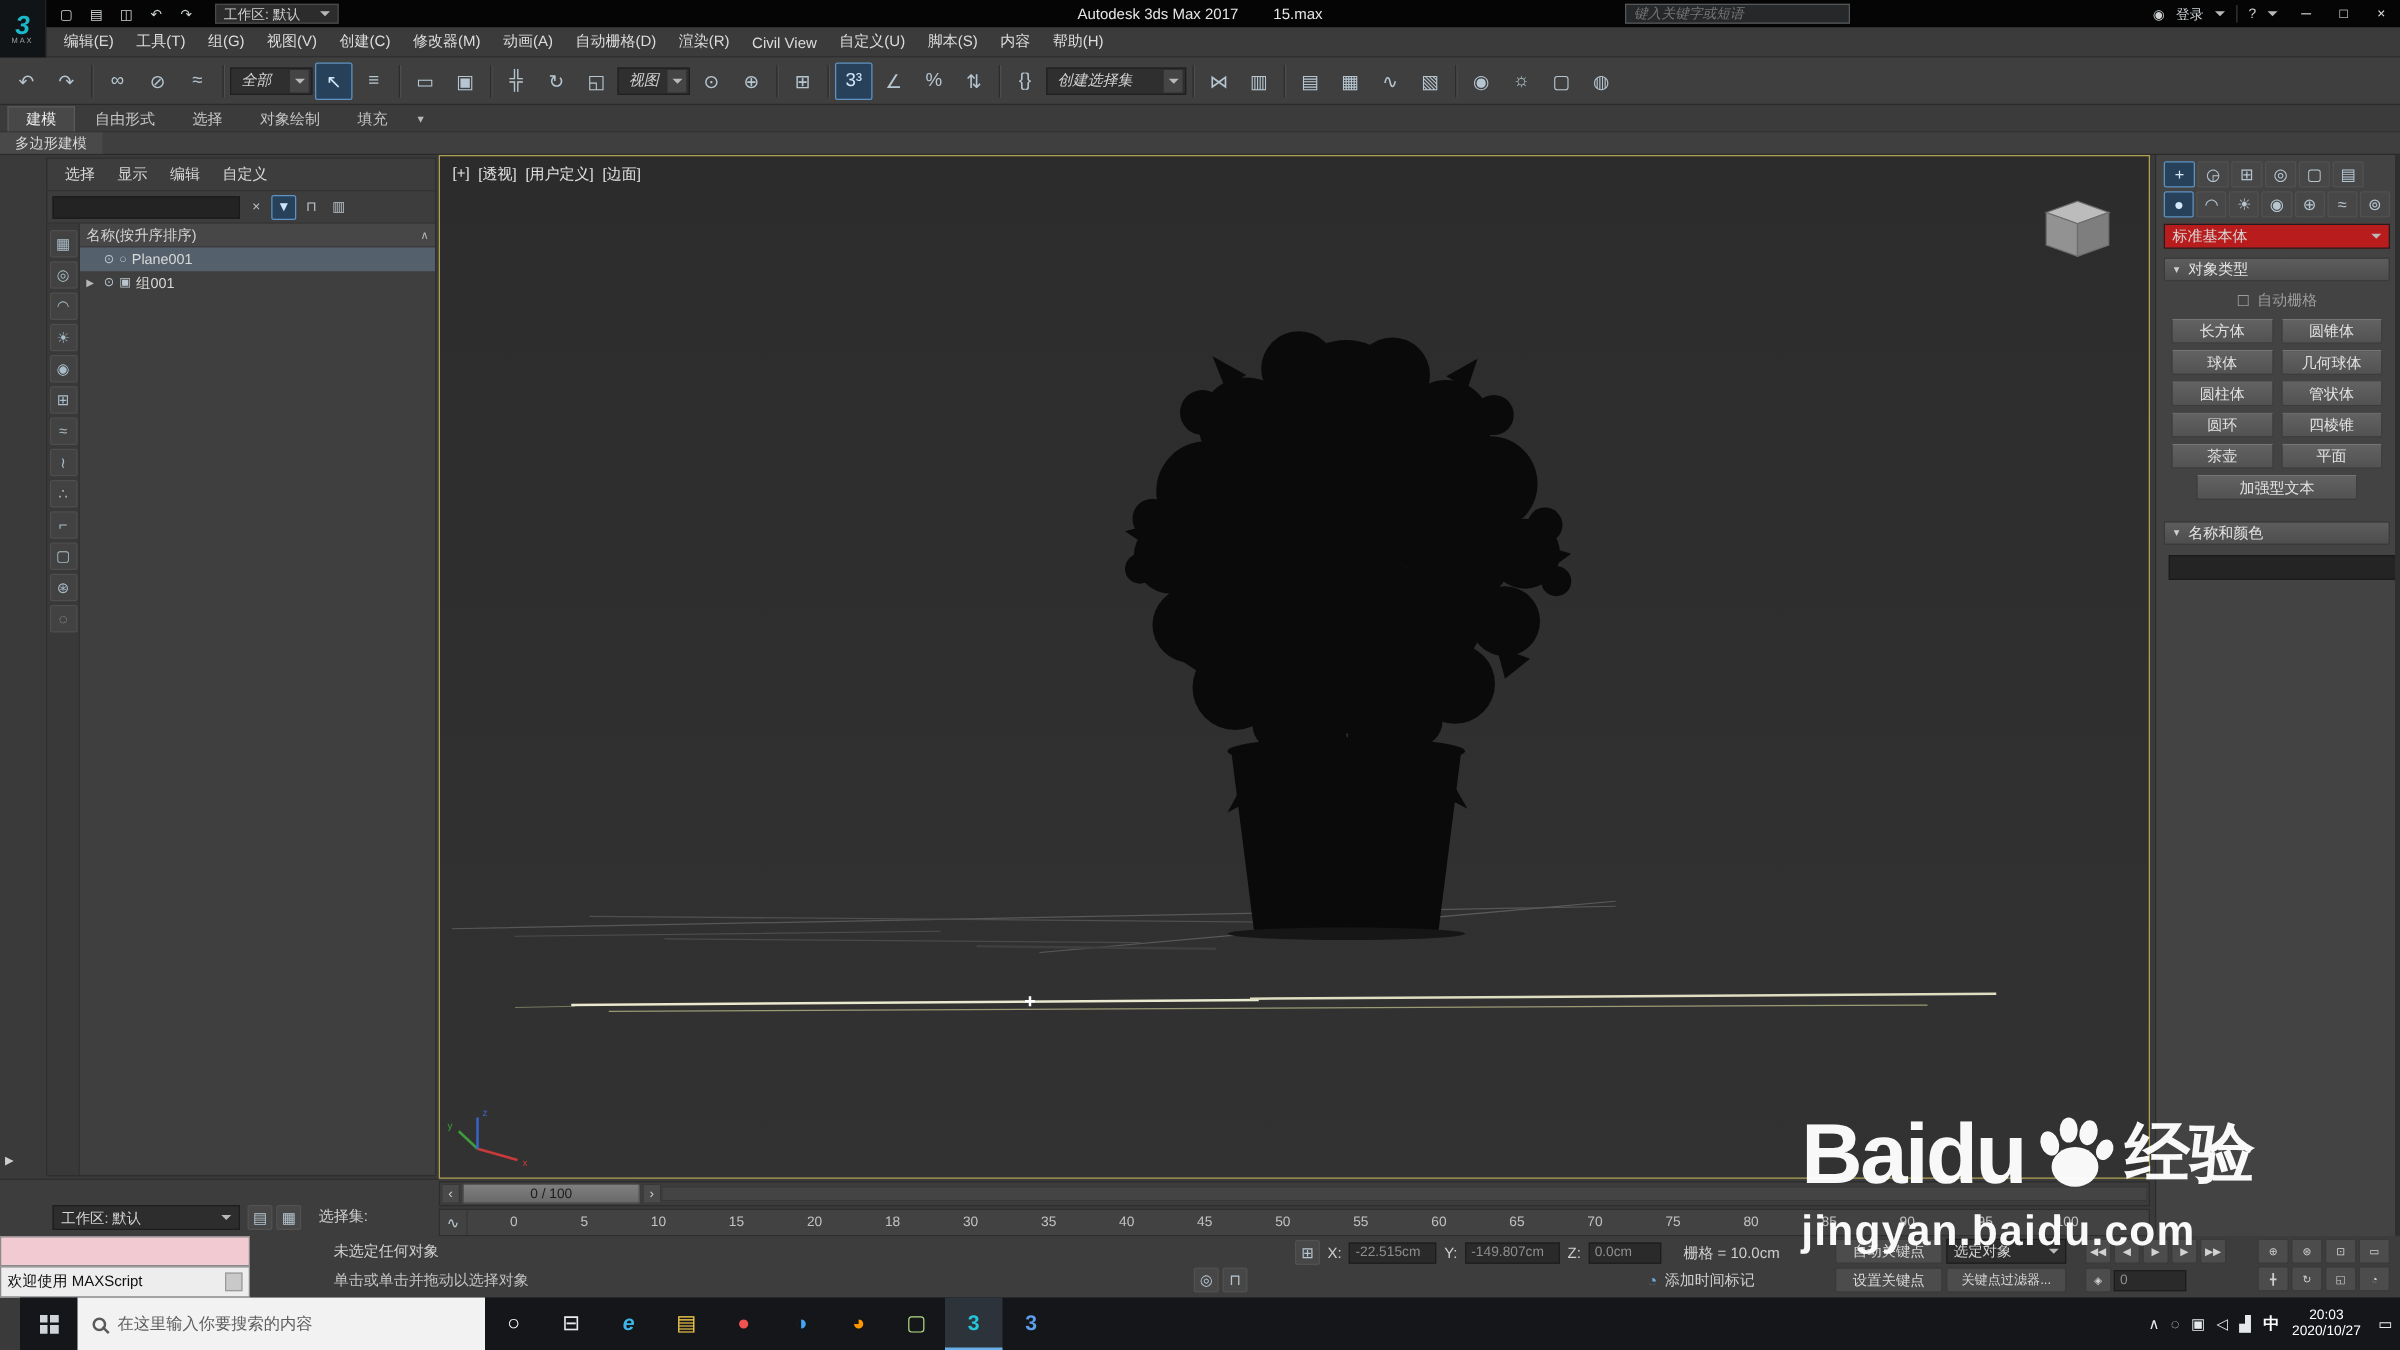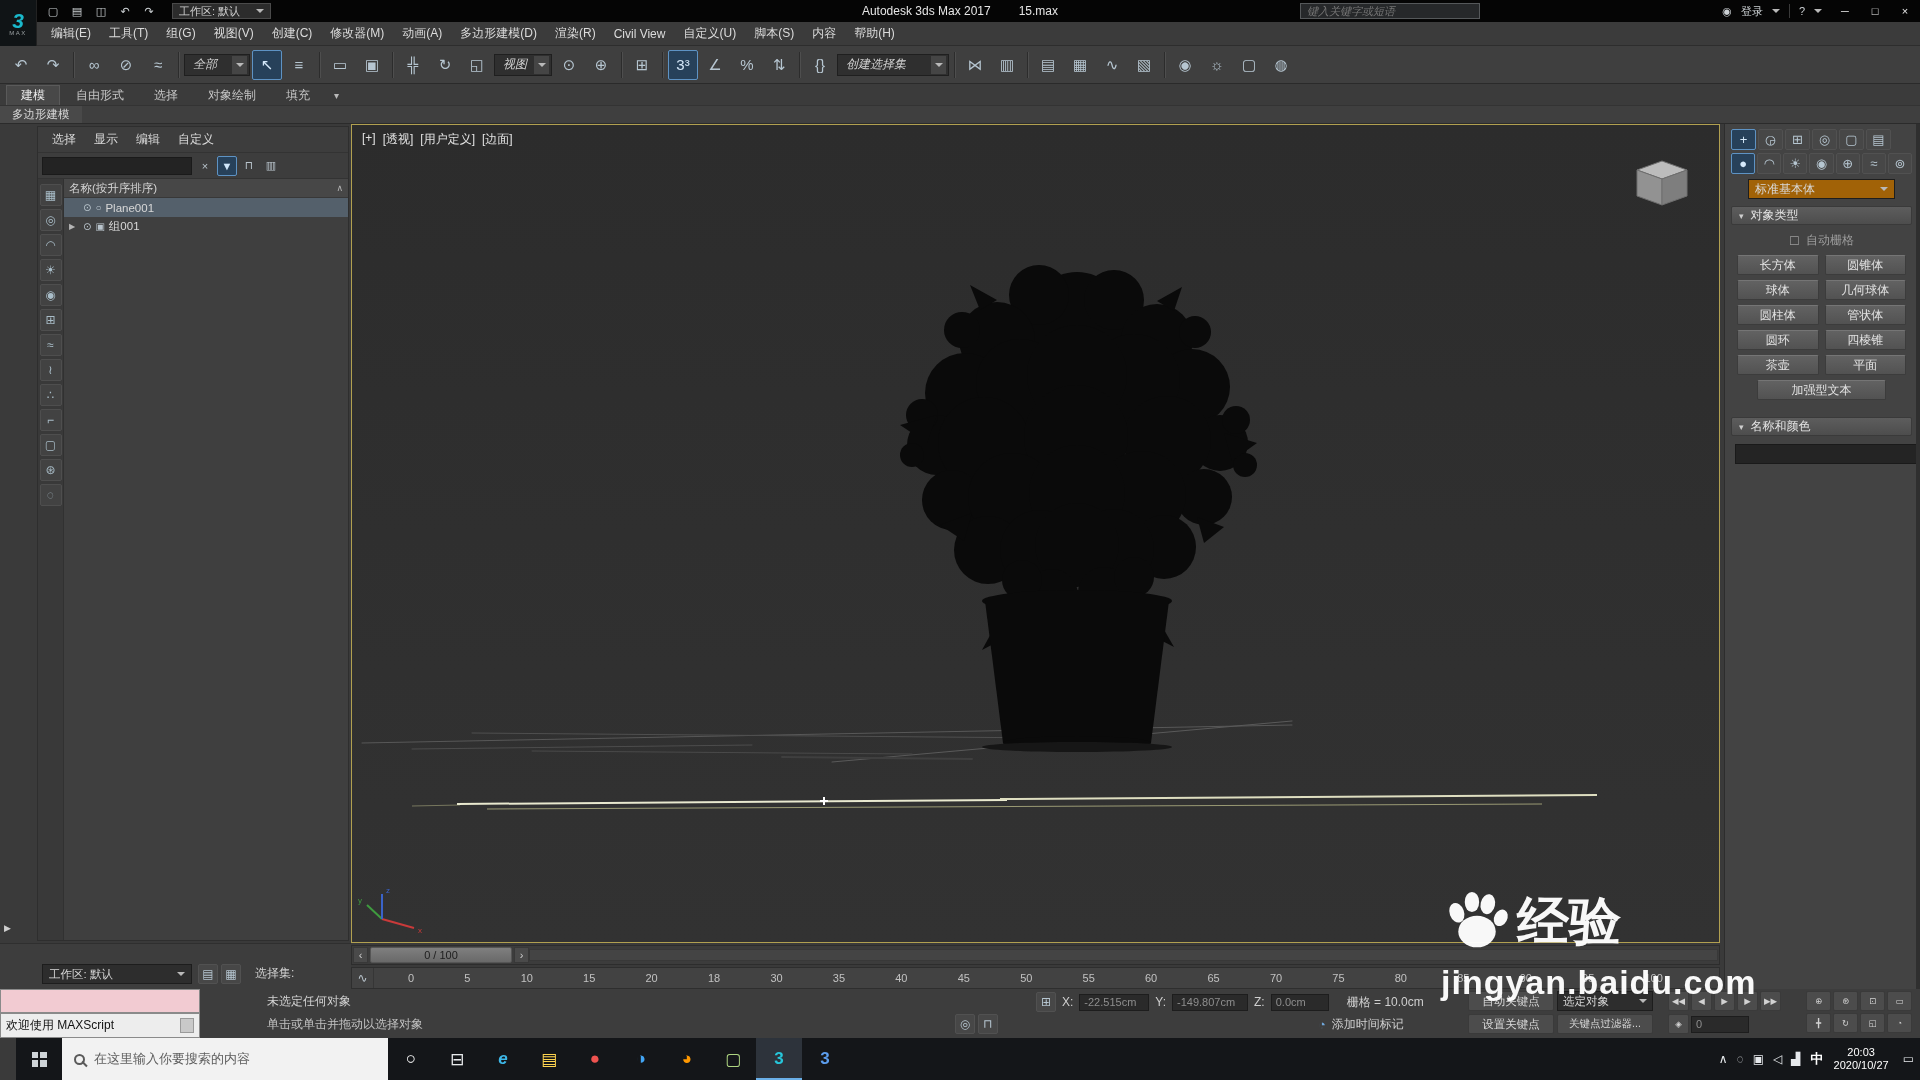--- a/index.html
+++ b/index.html
@@ -63,21 +63,21 @@
   #viewport{position:absolute;left:351px;top:124px;width:1369px;height:819px;background:linear-gradient(#2c2c2c,#323232);border:1px solid #b1a050;}
   #vp-label{position:absolute;left:10px;top:6px;display:flex;gap:7px;font-size:12px;color:#e2e2e2;z-index:3;}
   #scene{position:absolute;left:0;top:0;}
 
   
   #cmd{position:absolute;left:1724px;top:124px;width:196px;height:865px;background:#434343;border-left:1px solid #2d2d2d;padding:5px 8px 0 6px;}
   #cp-scroll{position:absolute;right:0;top:0;width:4px;height:100%;background:#2f2f2f;}
   #cp-tabs,#cp-cats{display:flex;gap:2px;margin-bottom:3px;}
   .cp-tab{width:25px;height:21px;display:flex;align-items:center;justify-content:center;color:#b6c6d1;font-size:13px;background:#474747;border:1px solid #515151;border-radius:2px;}
   .cp-tab.active{background:#27415a;border-color:#5e93c4;color:#d6e9fa;}
-  .cp-combo{height:20px;background:#a16207;border:1px solid #1e1e1e;display:flex;align-items:center;justify-content:space-between;padding:0 6px;margin:5px 17px;color:#d8d8d8;font-size:12px;}
+  .cp-combo{height:20px;background:#b91c1c;border:1px solid #1e1e1e;display:flex;align-items:center;justify-content:space-between;padding:0 6px;margin:5px 0;color:#d8d8d8;font-size:12px;}
   .rollout{height:19px;background:linear-gradient(#5d5d5d,#4d4d4d);border:1px solid #3a3a3a;border-radius:2px;display:flex;align-items:center;gap:7px;padding:0 7px;font-size:12px;color:#e4e4e4;margin-top:7px;}
   .rollout .rmark{font-size:9px;color:#cfcfcf;}
   .autogrid{display:flex;align-items:center;justify-content:center;gap:6px;color:#9c9c9c;font-size:12px;margin:7px 0 4px;}
   #cp-grid{display:grid;grid-template-columns:1fr 1fr;gap:5px 6px;padding:2px 6px 10px;}
   .cp-btn{height:20px;background:linear-gradient(#626262,#525252);border:1px solid #3c3c3c;border-top-color:#757575;border-radius:2px;display:flex;align-items:center;justify-content:center;font-size:12px;color:#e2e2e2;font-family:Liberation Serif, serif;}
   .cp-btn.wide{grid-column:1/3;margin:0 20px;}
   #name-row{display:flex;gap:7px;padding:8px 4px;align-items:center;}
   #name-row input{flex:1;height:20px;background:#242424;border:1px solid #1a1a1a;outline:none;color:#ddd;padding:0 4px;}
 
   
@@ -187,21 +187,21 @@
     </div>
 
   <div id="menubar">
       <div class="menu-item">编辑(E)</div>
       <div class="menu-item">工具(T)</div>
       <div class="menu-item">组(G)</div>
       <div class="menu-item">视图(V)</div>
       <div class="menu-item">创建(C)</div>
       <div class="menu-item">修改器(M)</div>
       <div class="menu-item">动画(A)</div>
-      <div class="menu-item">多边形建模(D)</div>
+      <div class="menu-item">自动栅格(D)</div>
       <div class="menu-item">渲染(R)</div>
       <div class="menu-item">Civil View</div>
       <div class="menu-item">自定义(U)</div>
       <div class="menu-item">脚本(S)</div>
       <div class="menu-item">内容</div>
       <div class="menu-item">帮助(H)</div>
     </div>
   <div id="toolbar">
       <div class="tb-btn">↶</div>
       <div class="tb-btn">↷</div>
@@ -623,20 +623,21 @@
         <div>20:03</div>
         <div>2020/10/27</div>
       </div>
       <span id="notif">▭</span>
       <div id="desk-sliver"></div>
     </div>
   </div>
 
   <div id="watermark">
     <div class="wm-row">
+      <span class="wm-en">Baidu</span>
       <span>
         <svg viewBox="0 0 100 100" width="72" height="72">
           <ellipse cx="50" cy="66" rx="26" ry="22" fill="#fff"></ellipse>
           <ellipse cx="22" cy="40" rx="10" ry="14" fill="#fff" transform="rotate(-20 22 40)"></ellipse>
           <ellipse cx="43" cy="25" rx="10" ry="14" fill="#fff"></ellipse>
           <ellipse cx="65" cy="28" rx="10" ry="14" fill="#fff" transform="rotate(12 65 28)"></ellipse>
           <ellipse cx="83" cy="47" rx="9" ry="12" fill="#fff" transform="rotate(28 83 47)"></ellipse>
         </svg>
       </span>
       <span class="wm-cn">经验</span>

